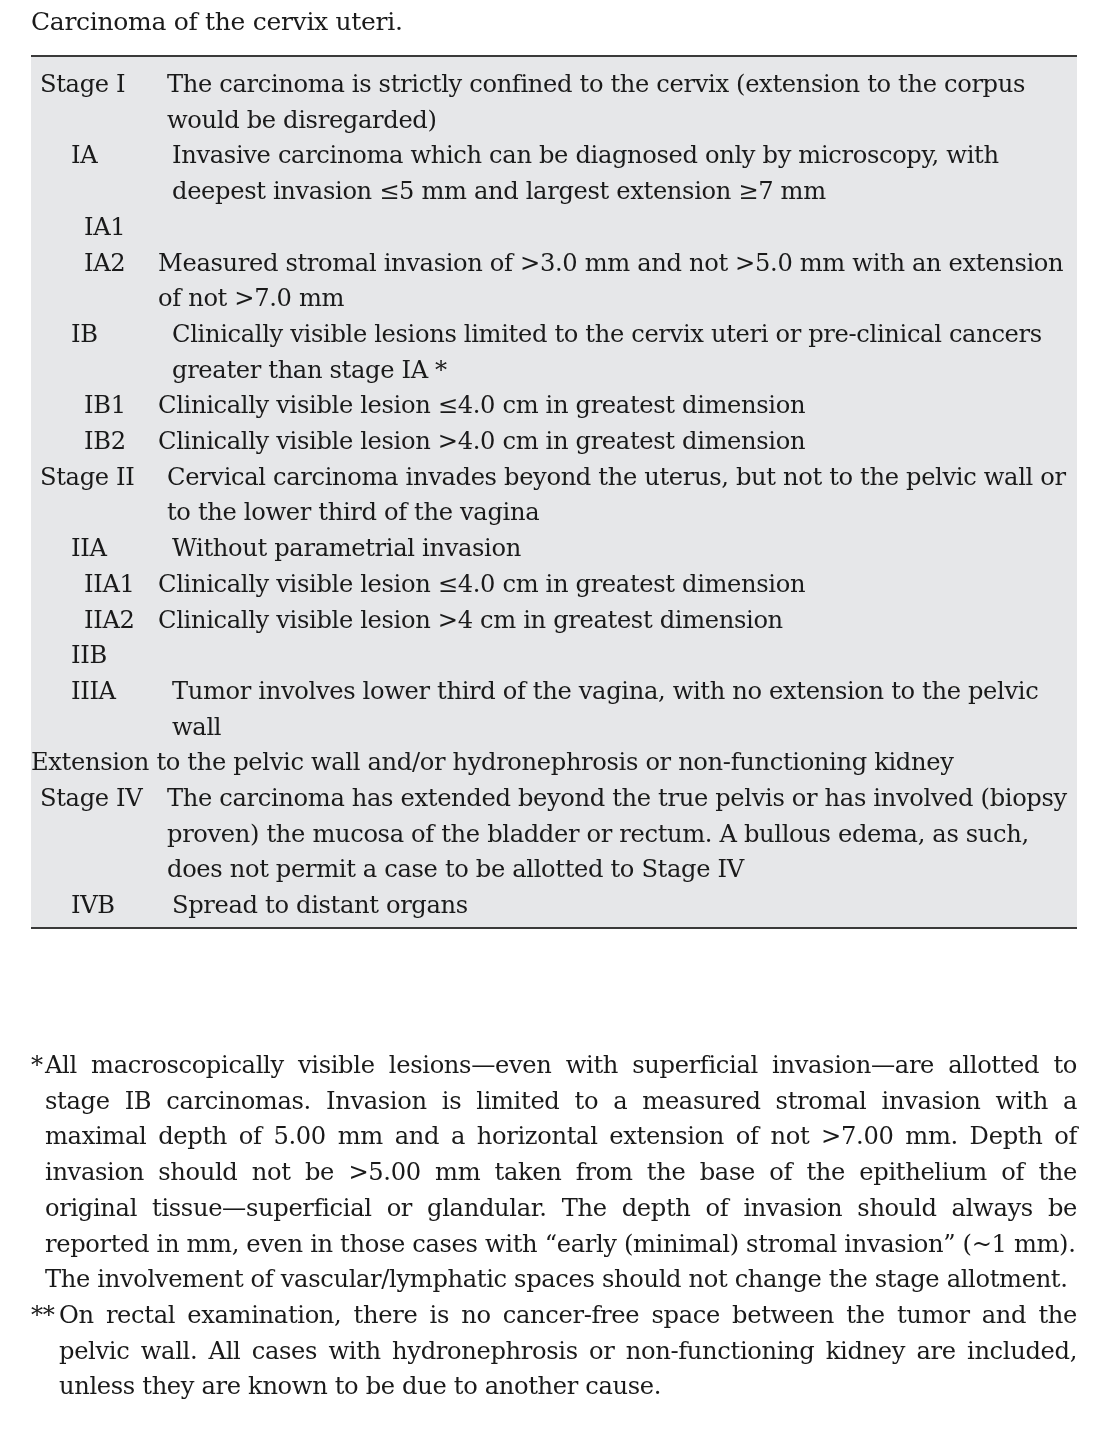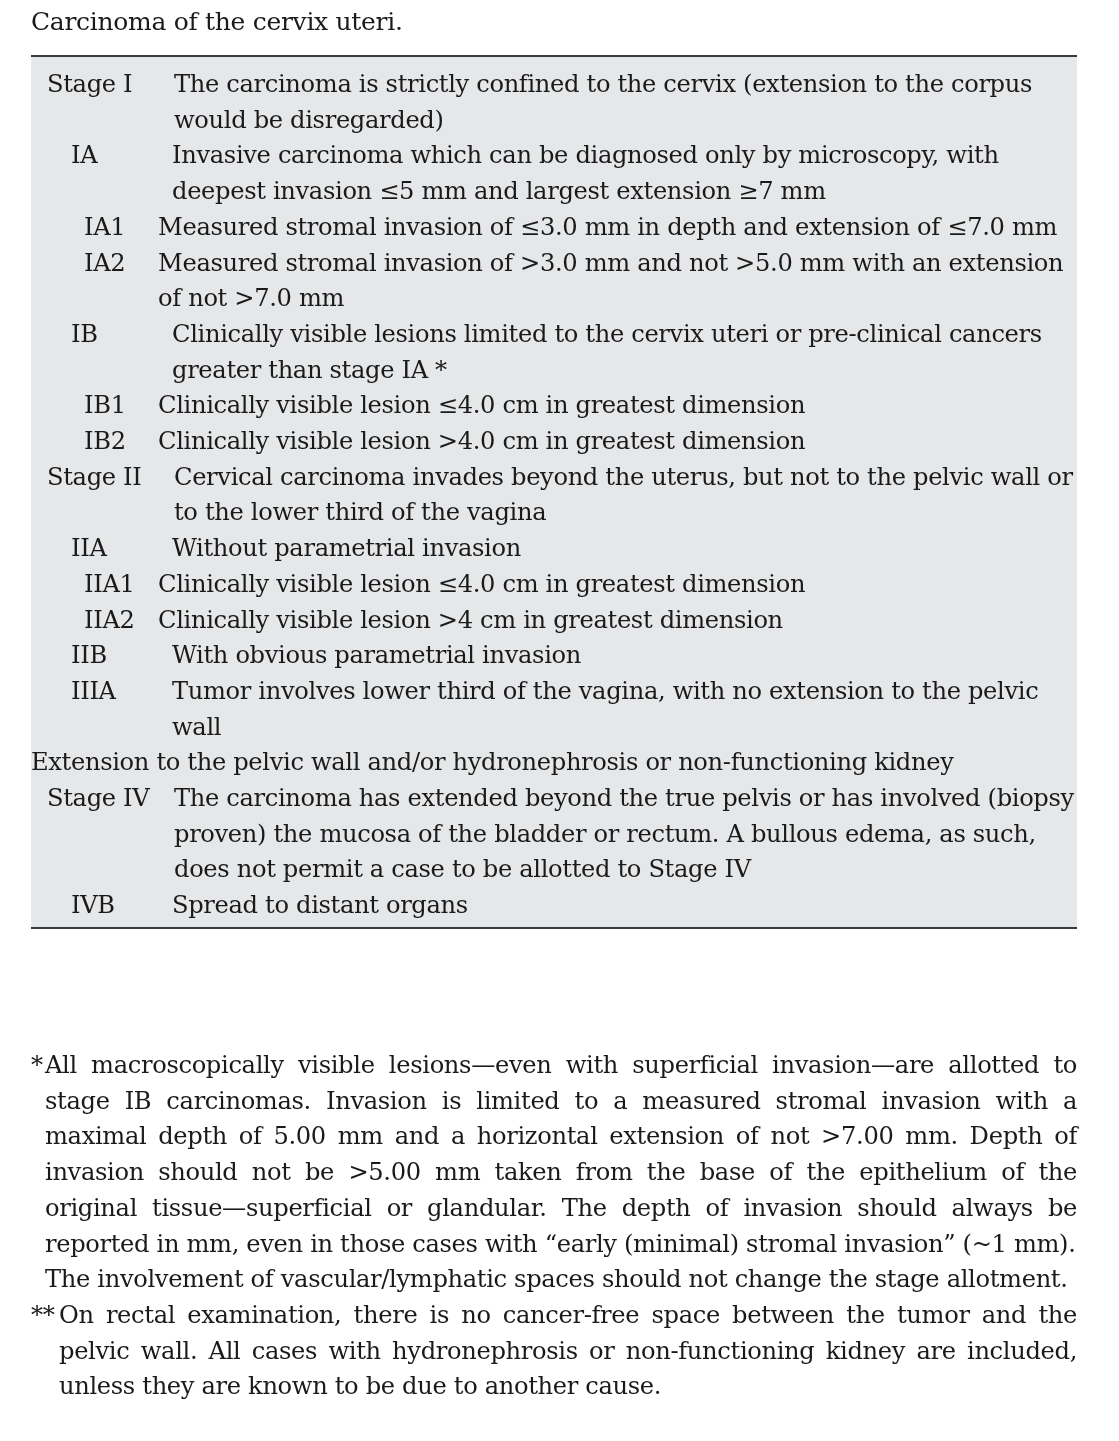--- a/index.html
+++ b/index.html
@@ -12,21 +12,21 @@
     position: absolute; left: 31px; top: 4px;
     font-size: 25px; line-height: 36px; letter-spacing: -0.3px; text-align: center;
   }
   .table-wrap {
     position: absolute; left: 31px; top: 55px; width: 1046px;
   }
   .rule-top { height: 2px; background: #3a3a3a; }
   .table-body { background: #e6e7e9; padding-top: 10px; padding-bottom: 3px; }
   .row { display: flex; font-size: 24.2px; line-height: 35.7px; letter-spacing: -0.35px; }
   .stage { width: 127px; flex: none; white-space: nowrap; }
-  .stage.l1 { padding-left: 16px; }
+  .stage.l1 { padding-left: 9px; }
   .stage.l2 { padding-left: 40px; width: 101px; }
   .stage.l3 { padding-left: 53px; width: 74px; }
   .desc { flex: 1; }
   .rule-bottom { height: 2px; background: #3a3a3a; }
   .notes {
     position: absolute; left: 31px; top: 1048px; width: 1046px;
     font-size: 24.2px; line-height: 35.7px; letter-spacing: -0.35px;
     text-align: justify;
   }
   .note { position: relative; }
@@ -48,21 +48,20 @@
       <div class="row">
         <div class="stage l1">Stage I</div>
         <div class="desc">The carcinoma is strictly confined to the cervix (extension to the corpus would be disregarded)</div>
       </div>
       <div class="row">
         <div class="stage l2">IA</div>
         <div class="desc">Invasive carcinoma which can be diagnosed only by microscopy, with deepest invasion ≤5 mm and largest extension ≥7 mm</div>
       </div>
       <div class="row">
         <div class="stage l3">IA1</div>
-        <div class="desc">Measured stromal invasion of ≤3.0 mm in depth and extension of ≤7.0 mm</div>
       </div>
       <div class="row">
         <div class="stage l3">IA2</div>
         <div class="desc">Measured stromal invasion of &gt;3.0 mm and not &gt;5.0 mm with an extension of not &gt;7.0 mm</div>
       </div>
       <div class="row">
         <div class="stage l2">IB</div>
         <div class="desc">Clinically visible lesions limited to the cervix uteri or pre-clinical cancers greater than stage IA *</div>
       </div>
       <div class="row">
@@ -84,21 +83,20 @@
       <div class="row">
         <div class="stage l3">IIA1</div>
         <div class="desc">Clinically visible lesion ≤4.0 cm in greatest dimension</div>
       </div>
       <div class="row">
         <div class="stage l3">IIA2</div>
         <div class="desc">Clinically visible lesion &gt;4 cm in greatest dimension</div>
       </div>
       <div class="row">
         <div class="stage l2">IIB</div>
-        <div class="desc">With obvious parametrial invasion</div>
       </div>
       <div class="row">
         <div class="stage l2">IIIA</div>
         <div class="desc">Tumor involves lower third of the vagina, with no extension to the pelvic wall</div>
       </div>
       <div class="row">
         <div class="desc">Extension to the pelvic wall and/or hydronephrosis or non-functioning kidney</div>
       </div>
       <div class="row">
         <div class="stage l1">Stage IV</div>

